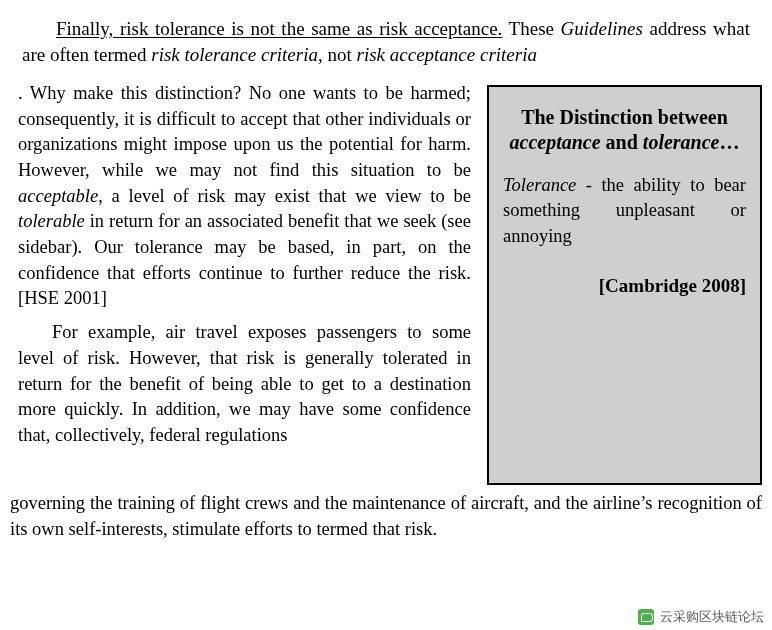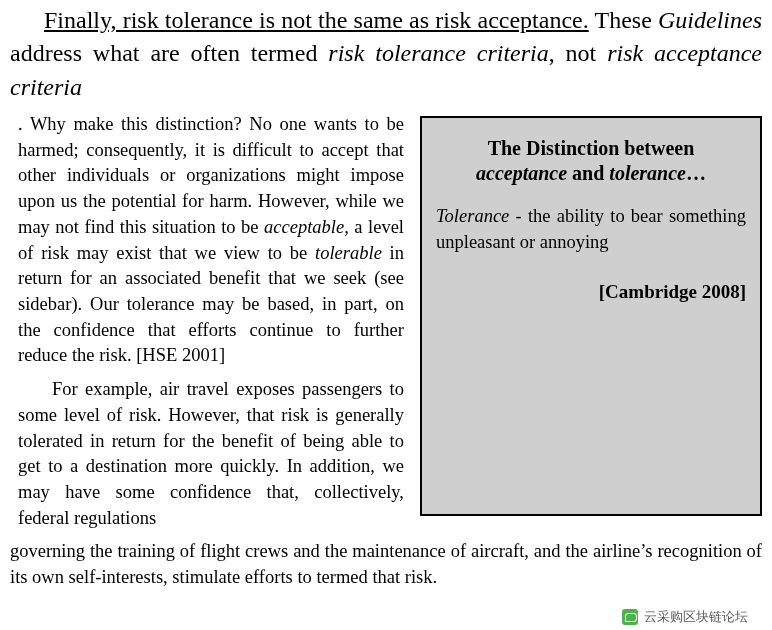--- a/index.html
+++ b/index.html
@@ -15,25 +15,25 @@
     overflow: hidden;
   }
   .page {
     position: relative;
     width: 772px;
     height: 630px;
     box-sizing: border-box;
     padding: 4px 10px 0 10px;
   }
   .para {
-    font-size: 24px;
+    font-size: 19px;
     line-height: 1.39;
     text-align: justify;
     text-justify: inter-word;
-    margin: 0;
+    margin: 12px;
   }
   .lead {
     text-indent: 0;
   }
   .underline-head {
     text-decoration: underline;
     text-underline-offset: 2px;
   }
   em, .ital {
     font-style: italic;
@@ -41,21 +41,21 @@
   .indent {
     display: inline-block;
     width: 34px;
   }
   
   .wrap {
     margin-top: 2px;
   }
   .sidebar {
     float: right;
-    width: 342px;
+    width: 275px;
     margin: 4px 0 6px 16px;
     background: #cfcfcf;
     border: 2px solid #000000;
     box-sizing: border-box;
     padding: 14px 14px 5px 14px;
     height: 400px;
   }
   .sidebar-title {
     text-align: center;
     font-weight: bold;
@@ -88,21 +88,21 @@
   }
   .tail {
     clear: both;
     font-size: 18.5px;
     line-height: 1.39;
     text-align: justify;
     margin: 0;
   }
   .watermark {
     position: absolute;
-    right: 24px;
+    right: 8px;
     bottom: 4px;
     display: flex;
     align-items: center;
     gap: 6px;
     font-family: "Liberation Sans", sans-serif;
     font-size: 13px;
     color: #3c3c3c;
     opacity: .85;
   }
   .wm-logo {

